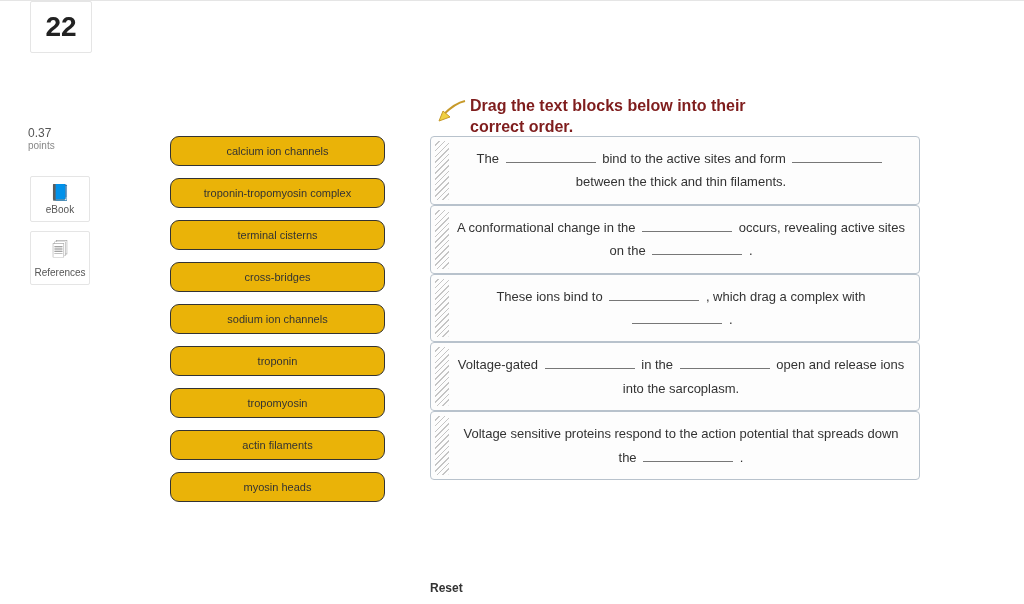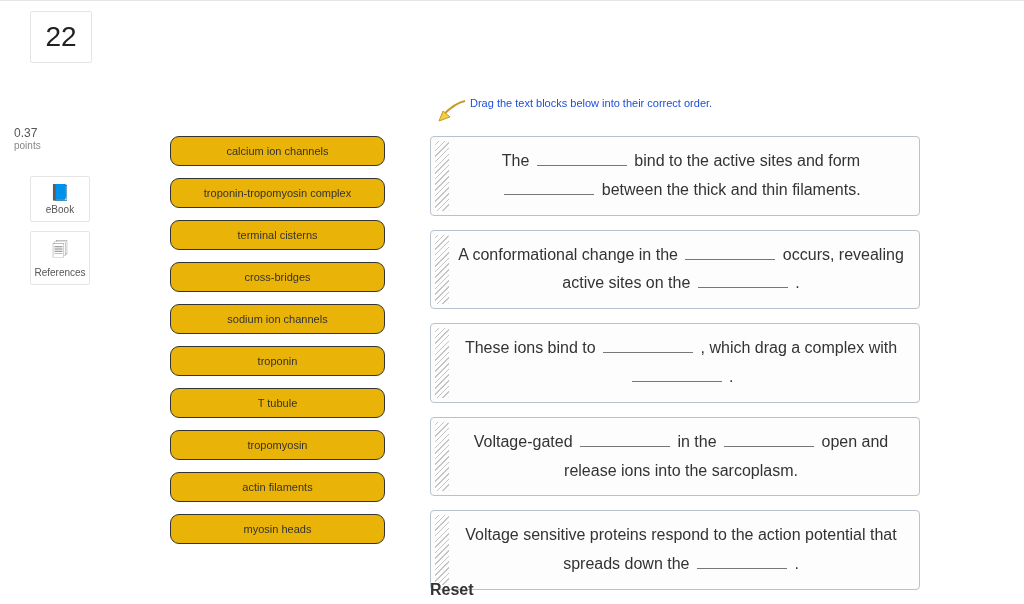--- a/index.html
+++ b/index.html
@@ -1,33 +1,33 @@
 <!DOCTYPE html>
 <html><head>
 <meta charset="utf-8">
 <style>
 html,body{margin:0;padding:0;font-family:Arial,Helvetica,sans-serif;font-size:13px;color:#333;background:#fff}
 .page{width:1024px;height:604px;position:relative;border-top:1px solid #e5e5e5}
-.qnum-box{position:absolute;left:30px;top:10px;width:60px;height:50px;border:1px solid #e5e5e5;border-radius:2px;display:flex;align-items:center;justify-content:center;font-size:28px;font-weight:normal;color:#222}
+.qnum-box{position:absolute;left:30px;top:0;width:60px;height:50px;border:1px solid #e5e5e5;border-radius:2px;display:flex;align-items:center;justify-content:center;font-size:28px;font-weight:bold;color:#222}
 .prompt{position:absolute;left:120px;top:14px;right:30px;font-size:13px;line-height:1.5;color:#444}
-.points{position:absolute;left:14px;top:125px;font-size:12px;color:#555}
+.points{position:absolute;left:28px;top:125px;font-size:12px;color:#555}
 .points .plabel{font-size:10px;color:#888}
 .side-btn{position:absolute;left:30px;width:58px;border:1px solid #e5e5e5;border-radius:2px;text-align:center;padding:6px 0;font-size:10px;color:#555;background:#fff}
 .side-btn .ico{font-size:16px;color:#1a5ca8;display:block;margin-bottom:2px}
 .ebook{top:175px}
 .refs{top:230px}
 .word-bank{position:absolute;left:170px;top:135px;width:215px}
 .word-item{border:1px solid #333;border-radius:9px;height:28px;margin-bottom:12px;display:flex;align-items:center;justify-content:center;font-size:11px;color:#333;background:#eab308;cursor:grab}
-.drop-instr{position:absolute;left:470px;top:95px;font-size:11px;font-weight:normal;color:#1d4ed8;width:280px;line-height:1.3}
+.drop-instr{position:absolute;left:470px;top:95px;font-size:16px;font-weight:bold;color:#7f1d1d;width:280px;line-height:1.3}
 .arrow{position:absolute;left:437px;top:98px;width:30px;height:24px}
 .drop-zone{position:absolute;left:430px;top:135px;width:490px}
-.drop-box{border:1px solid #b8c2cc;border-radius:4px;background:#fdfdfd;margin-bottom:14px;padding:10px 14px 10px 26px;position:relative;font-size:16px;color:#333;line-height:1.8;text-align:center;min-height:36px;display:flex;align-items:center;justify-content:center}
+.drop-box{border:1px solid #b8c2cc;border-radius:4px;background:#fdfdfd;padding:10px 14px 10px 26px;position:relative;font-size:13px;color:#333;line-height:1.8;text-align:center;min-height:36px;display:flex;align-items:center;justify-content:center}
 .drop-box::before{content:"";position:absolute;left:4px;top:4px;bottom:4px;width:14px;background:repeating-linear-gradient(-45deg,#c5c5c5 0,#c5c5c5 1px,transparent 1px,transparent 4px);border-radius:2px}
 .blank{display:inline-block;border-bottom:1px solid #777;min-width:90px;height:10px;margin:0 3px;vertical-align:baseline}
-.reset{position:absolute;left:430px;top:580px;font-size:16px;font-weight:bold;color:#333}
+.reset{position:absolute;left:430px;top:580px;font-size:12px;font-weight:bold;color:#333}
 </style>
 </head>
 <body>
 
 <div class="page">
 
   <div class="qnum-box">22</div>
 
 
   <div class="points">
@@ -45,21 +45,20 @@
     <span>References</span>
   </div>
 
   <div class="word-bank">
     <div class="word-item">calcium ion channels</div>
     <div class="word-item">troponin-tropomyosin complex</div>
     <div class="word-item">terminal cisterns</div>
     <div class="word-item">cross-bridges</div>
     <div class="word-item">sodium ion channels</div>
     <div class="word-item">troponin</div>
-    <div class="word-item">T tubule</div>
     <div class="word-item">tropomyosin</div>
     <div class="word-item">actin filaments</div>
     <div class="word-item">myosin heads</div>
   </div>
 
   <svg class="arrow" viewBox="0 0 30 24">
     <path d="M 28 2 Q 18 4 6 16" stroke="#c79a2a" stroke-width="2" fill="none"></path>
     <polygon points="2,22 6,12 13,18" fill="#f0d040" stroke="#c79a2a" stroke-width="1"></polygon>
   </svg>
 

